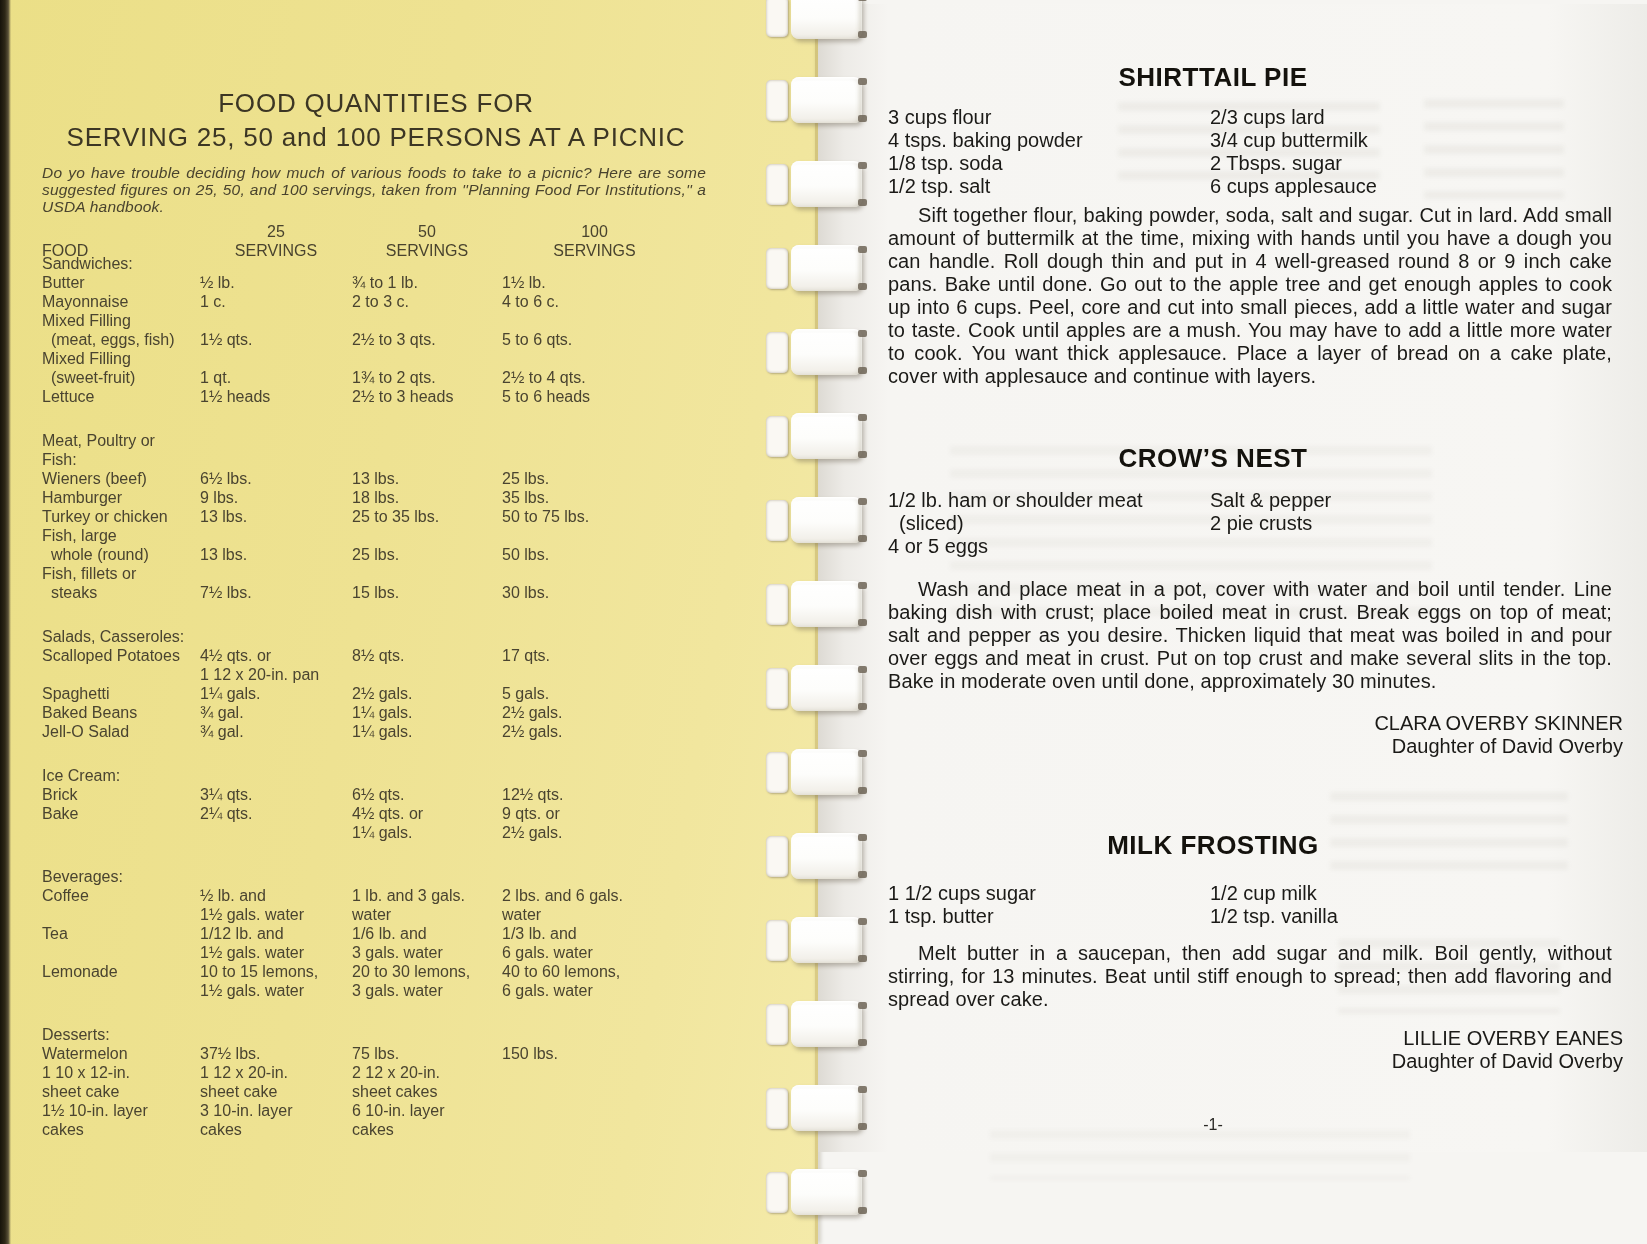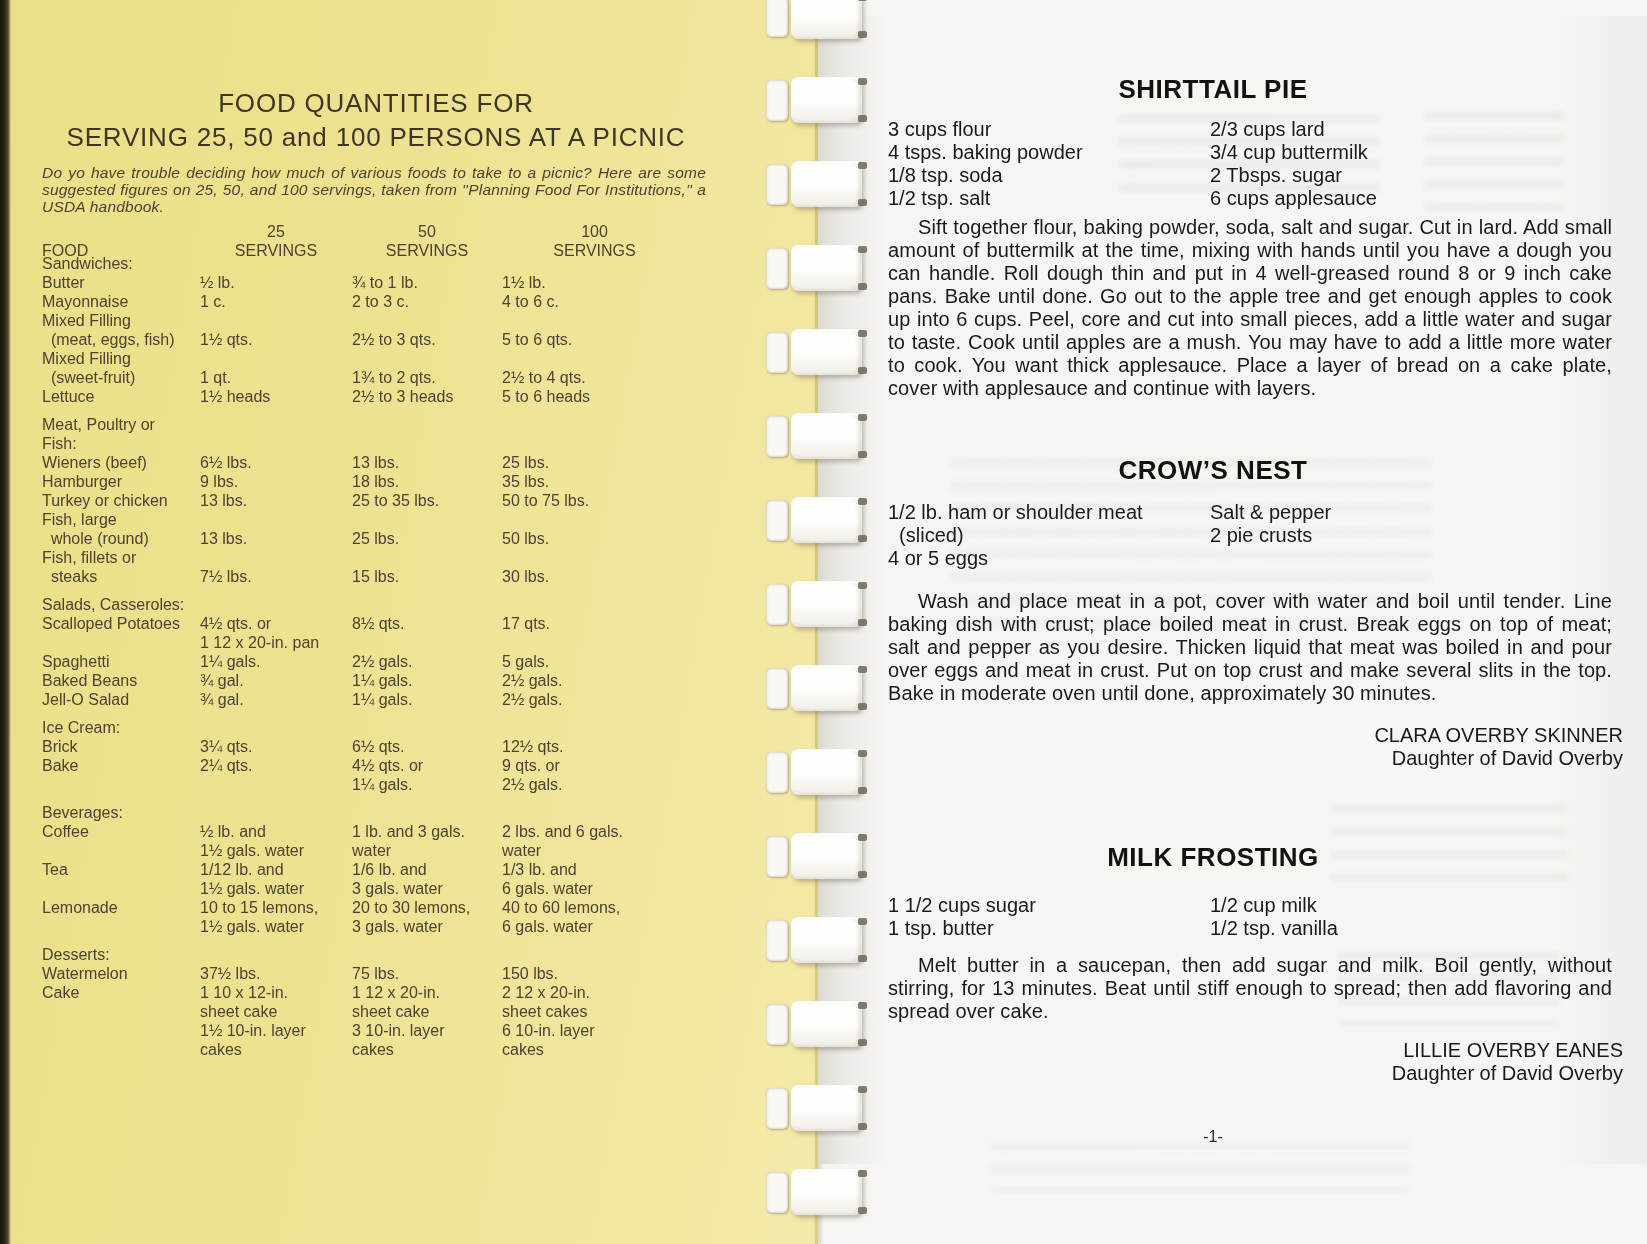--- a/index.html
+++ b/index.html
@@ -40,21 +40,21 @@
     display:grid;grid-template-columns:158px 152px 150px 185px;
     font-size:16px;line-height:19px;color:#49432e;
   }
   .t-hcell{text-align:center;}
   .t-hcell.c0{text-align:left;}
   .t-hnum{min-height:19px;}
   #food-table{
     position:absolute;left:42px;top:254px;width:700px;
     font-size:16px;line-height:19px;color:#4a4430;
   }
-  .t-section{margin-top:9px;}
+  .t-section{margin-top:25px;}
   .t-section:first-child{margin-top:0;}
   .t-row{display:grid;grid-template-columns:158px 152px 150px 185px;}
   .t-line{white-space:pre;}
 
   
   .tooth{position:absolute;left:766px;width:104px;height:46px;z-index:30;}
   .tooth .hole{
     position:absolute;left:0;top:3px;width:22px;height:41px;
     background:#faf8f3;border-radius:5px;
     box-shadow:inset 0 0 3px #b5ad9c,1px 1px 2px rgba(110,100,80,.45);
@@ -67,21 +67,21 @@
   }
   .tooth .n1,.tooth .n2{
     position:absolute;right:3px;width:9px;height:7px;border-radius:2px;
     background:#6e6557;opacity:.85;
   }
   .tooth .n1{top:1px;}
   .tooth .n2{bottom:1px;}
 
   
   .page-right{
-    position:absolute;left:818px;top:16px;width:829px;height:1148px;
+    position:absolute;left:818px;top:4px;width:829px;height:1148px;
     background:linear-gradient(90deg,#dddad3 0px,#edebe7 26px,#f6f5f2 70px,#f7f6f3 88%,#edece8 100%);
   }
   .rp-content{
     position:absolute;left:70px;top:0;width:745px;color:#1b1a17;font-size:20px;
   }
   .recipe-title{
     margin:0;width:650px;text-align:center;
     font-size:26px;font-weight:bold;letter-spacing:.5px;color:#14120d;
   }
   .recipe-0{padding-top:58px;}
@@ -459,23 +459,20 @@
             <div class="t-line">37½ lbs.</div>
           </div>
           <div class="t-cell">
             <div class="t-line">75 lbs.</div>
           </div>
           <div class="t-cell">
             <div class="t-line">150 lbs.</div>
           </div>
         </div>
         <div class="t-row">
-          <div class="t-cell">
-            <div class="t-line">Cake</div>
-          </div>
           <div class="t-cell">
             <div class="t-line">1 10 x 12-in.</div>
             <div class="t-line">sheet cake</div>
             <div class="t-line">1½ 10-in. layer</div>
             <div class="t-line">cakes</div>
           </div>
           <div class="t-cell">
             <div class="t-line">1 12 x 20-in.</div>
             <div class="t-line">sheet cake</div>
             <div class="t-line">3 10-in. layer</div>

